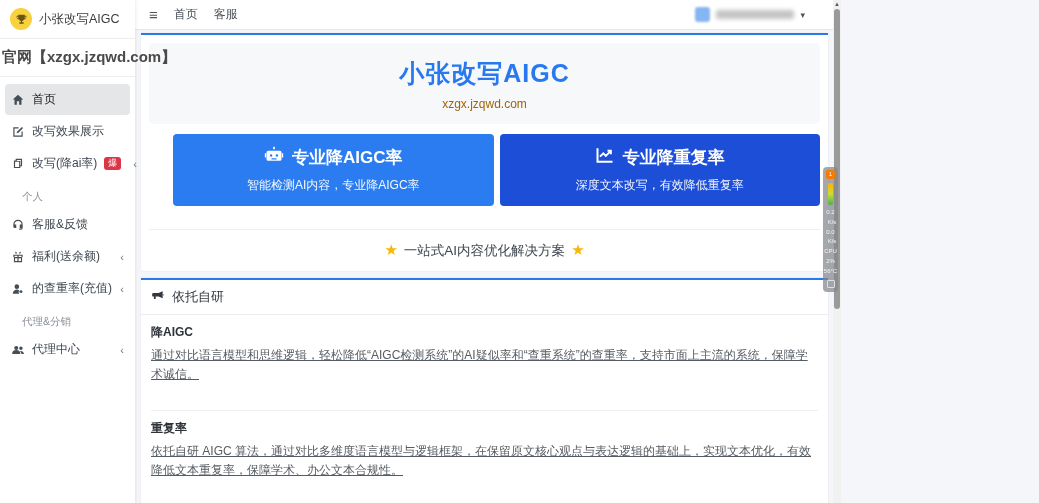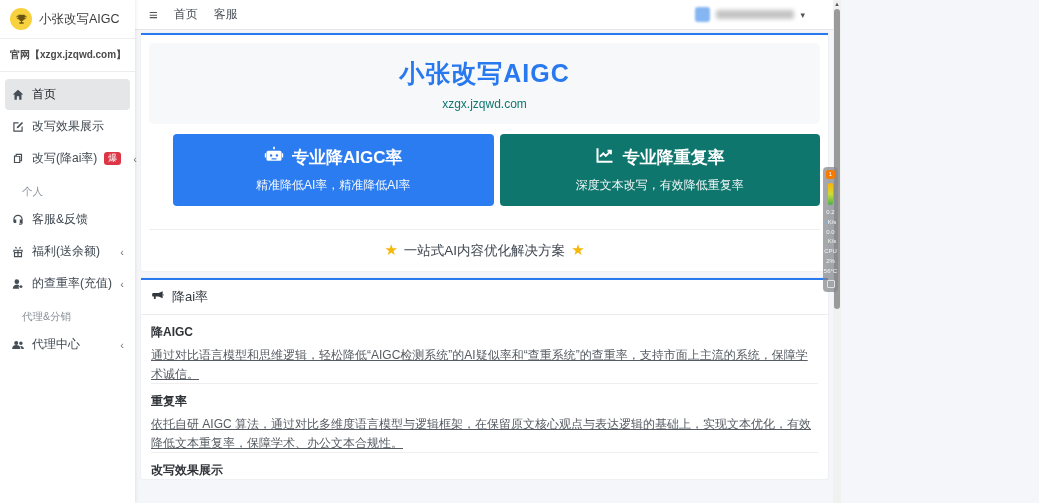--- a/index.html
+++ b/index.html
@@ -4,21 +4,21 @@
 <style>
   * { margin:0; padding:0; box-sizing:border-box; }
   html,body { width:1039px; height:503px; overflow:hidden; font-family:"Liberation Sans", sans-serif; background:#f4f6f9; }
   .app { display:flex; width:841px; height:503px; position:relative; }
 
   
   .sidebar { width:135px; min-width:135px; background:#fff; box-shadow:1px 0 3px rgba(0,0,0,.08); z-index:2; }
   .brand { display:flex; align-items:center; gap:7px; padding:8px 10px; border-bottom:1px solid #ededed; cursor:pointer; }
   .logo { width:22px; height:22px; border-radius:50%; background:#f7d23e; display:flex; align-items:center; justify-content:center; color:#6b5310; flex:0 0 22px; }
   .brand-text { font-size:12.5px; color:#3c3c3c; white-space:nowrap; }
-  .site-row { font-size:10px; color:#4a4a4a; font-weight:bold; padding:9px 10px; border-bottom:1px solid #ededed; white-space:nowrap; }
+  .site-row { font-size:15px; color:#4a4a4a; font-weight:bold; padding:9px 2px; border-bottom:1px solid #ededed; white-space:nowrap; }
   nav { padding:6px 0; }
   .nav-item { display:flex; align-items:center; gap:7px; margin:1px 5px; padding:7px 6px; border-radius:4px; font-size:12px; color:#3f4750; cursor:pointer; text-decoration:none; position:relative; }
   .nav-item.active { background:#e4e6e8; color:#212529; }
   .nav-icon { width:14px; height:14px; display:inline-flex; color:#454d55; flex:0 0 14px; }
   .nav-icon svg { width:14px; height:14px; }
   .nav-label { white-space:nowrap; }
   .nav-section { font-size:10.5px; color:#8a9199; padding:10px 10px 4px 22px; }
   .badge-hot { background:#dc3545; color:#fff; font-size:9px; padding:2px 4px; border-radius:3px; margin-left:auto; line-height:1; }
   .chev { color:#6c757d; font-size:11px; margin-left:auto; }
   .badge-hot + .chev { margin-left:5px; }
@@ -31,35 +31,35 @@
   .topbar-right { margin-left:auto; display:flex; align-items:center; gap:6px; margin-right:22px; cursor:pointer; }
   .avatar-blur { width:15px; height:15px; border-radius:3px; background:#85b6f2; filter:blur(1px); }
   .name-blur { width:78px; height:9px; border-radius:2px; background:#c4c4c4; filter:blur(2px); }
   .caret { font-size:9px; color:#555; }
 
   .content { flex:1; padding:3px 13px 0 6px; overflow:hidden; }
   .card { background:#fff; border-top:2px solid #2878f0; border-radius:0 0 2px 2px; box-shadow:0 0 2px rgba(0,0,0,.10); margin-bottom:7px; }
   .hero-card { padding:8px; }
   .jumbotron { background:#f7f8fa; border-radius:5px; text-align:center; padding:14px 0 13px 0; }
   .hero-title { color:#2878f0; font-size:25px; font-weight:bold; letter-spacing:1px; }
-  .hero-sub { color:#0f766e; font-size:12px; margin-top:7px; }
+  .hero-sub { color:#a16207; font-size:12px; margin-top:7px; }
   .btn-row { display:flex; gap:6px; margin-top:10px;padding-left:24px; }
   .big-btn { flex:1; border:none; border-radius:4px; color:#fff; padding:11px 0 12px 0; cursor:pointer; font-family:inherit; }
   .big-btn.blue { background:#2b7cf0; }
-  .big-btn.green { background:#0f766e; }
+  .big-btn.green { background:#1d4ed8; }
   .btn-title { font-size:17px; font-weight:bold; display:flex; align-items:center; justify-content:center; gap:8px; }
   .btn-title svg { width:20px; height:20px; }
   .btn-sub { font-size:12px; margin-top:7px; opacity:.95; }
   .tagline { border-top:1px solid #eceff2; margin-top:23px; padding:11px 0 3px 0; text-align:center; font-size:13.5px; color:#3f4750; }
   .star { color:#f6b80b; font-size:15px; margin:0 6px; }
 
   .announce-header { display:flex; align-items:center; gap:7px; font-size:13px; color:#32383e; padding:8px 10px; border-bottom:1px solid #ececec; }
   .announce-header svg { width:14px; height:14px; color:#32383e; }
   .announce-body { padding:0 10px; }
-  .sec { padding:9px 0 0 0; border-bottom:1px solid #efefef; }
+  .sec { padding:9px 0 27px 0; border-bottom:1px solid #efefef; }
   .sec:last-child { border-bottom:none; }
   .sec-title { font-size:12px; font-weight:bold; color:#2f3338; margin-bottom:5px; }
   .sec p { font-size:12px; color:#565c63; line-height:1.55;text-decoration:underline; }
   .link { color:#2878f0; cursor:pointer; text-decoration:none; font-size:12px; line-height:1.55; }
 
   
   .scrollbar { position:absolute; right:0; top:0; width:8px; height:503px; background:#f1f1f1; z-index:5; }
   .scroll-up { position:absolute; top:1px; left:0; width:8px; text-align:center; font-size:6px; color:#555; }
   .scroll-thumb { position:absolute; top:9px; left:1px; width:6px; height:300px; background:#9a9a9a; border-radius:3px; }
 
@@ -173,21 +173,21 @@
           <div class="hero-sub">xzgx.jzqwd.com</div>
         </div>
         <div class="btn-row">
           <button class="big-btn blue">
             <div class="btn-title">
               <span><svg viewBox="0 0 24 24" fill="currentColor">
                     <path d="M11 2h2v3h-2V2zM5 7h14a2 2 0 0 1 2 2v8a2 2 0 0 1-2 2H5a2 2 0 0 1-2-2V9a2 2 0 0 1 2-2zm3.5 4a1.5 1.5 0 1 0 0 3 1.5 1.5 0 0 0 0-3zm7 0a1.5 1.5 0 1 0 0 3 1.5 1.5 0 0 0 0-3zM9 16v1.5h6V16H9zM1 10h1.5v5H1v-5zm20.5 0H23v5h-1.5v-5z"></path>
                   </svg></span>
               <span>专业降AIGC率</span>
             </div>
-            <div class="btn-sub">精准降低AI率，精准降低AI率</div>
+            <div class="btn-sub">智能检测AI内容，专业降AIGC率</div>
           </button>
           <button class="big-btn green">
             <div class="btn-title">
               <span><svg viewBox="0 0 24 24" fill="none" stroke="currentColor" stroke-width="2.4">
                     <path d="M3 4v16h18"></path>
                     <path d="M6 14l4-4 3 3 6-6"></path>
                     <path d="M15 7h4v4"></path>
                   </svg></span>
               <span>专业降重复率</span>
             </div>
@@ -197,21 +197,21 @@
         <div class="tagline">
           <span class="star">★</span><span>一站式AI内容优化解决方案</span><span class="star">★</span>
         </div>
       </section>
 
       <section class="card">
         <div class="announce-header">
           <span><svg viewBox="0 0 24 24" fill="currentColor">
                 <path d="M20 4v12l-7-3H8v4H5v-4H4a2 2 0 0 1-2-2V9a2 2 0 0 1 2-2h9l7-3zm2 5h-1v2h1V9z"></path>
               </svg></span>
-          <span>降ai率</span>
+          <span>依托自研</span>
         </div>
         <div class="announce-body">
 
           <div class="sec">
             <div class="sec-title">降AIGC</div>
             <p>通过对比语言模型和思维逻辑，轻松降低“AIGC检测系统”的AI疑似率和“查重系统”的查重率，支持市面上主流的系统，保障学术诚信。</p>
           </div>
 
           <div class="sec">
             <div class="sec-title">重复率</div>

